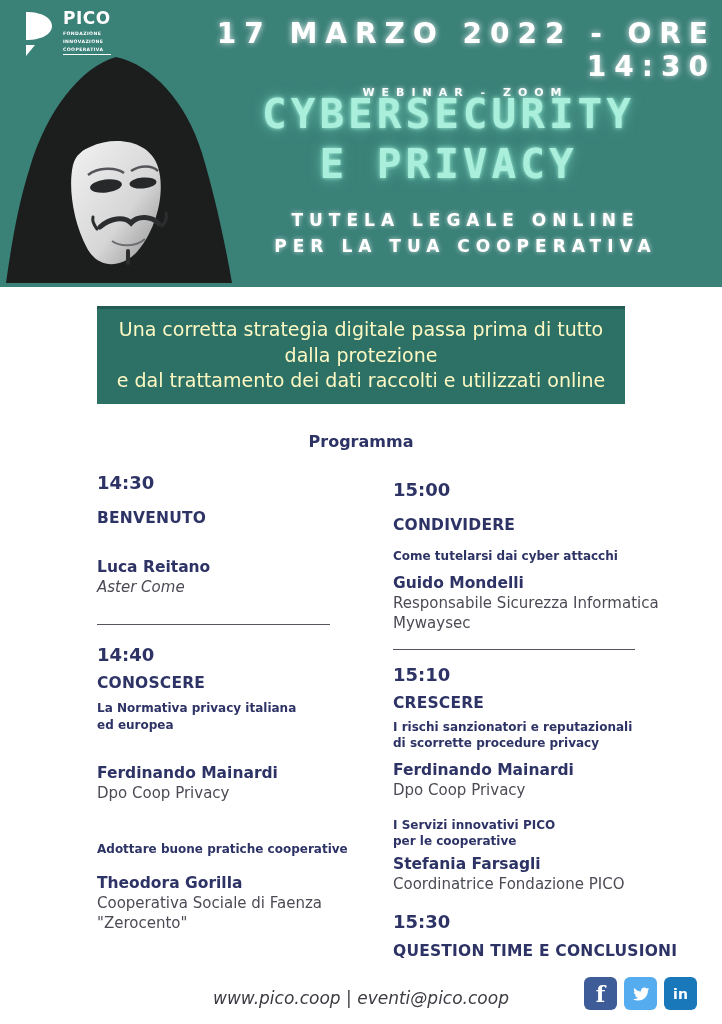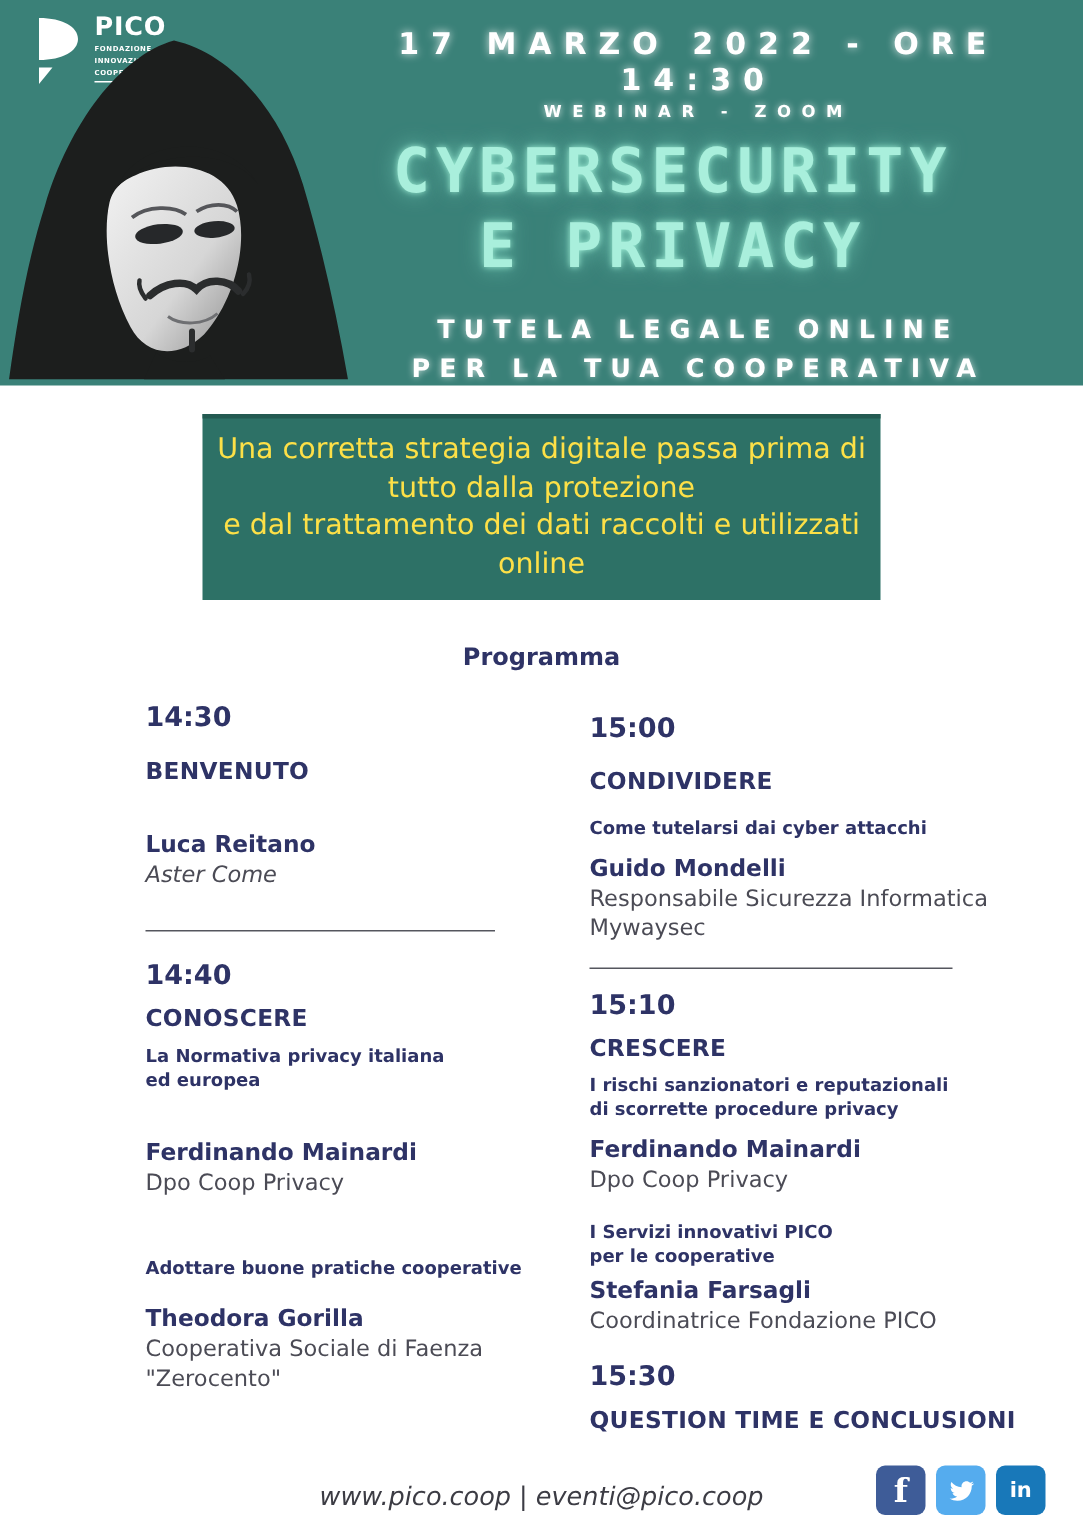--- a/index.html
+++ b/index.html
@@ -1,45 +1,45 @@
 <!DOCTYPE html>
 <html><head>
 <meta charset="utf-8">
 <style>
   * { margin:0; padding:0; box-sizing:border-box; }
   body { background:#e9e9e9; font-family:"DejaVu Sans", sans-serif; }
   .page { width:722px; height:1024px; background:#ffffff; margin:0 auto; position:relative; overflow:hidden; }
 
   
-  .hero { height:257px; background:#3A8178; position:relative; }
+  .hero { height:287px; background:#3A8178; position:relative; }
 
   .logo { position:absolute; top:10px; left:22px; display:flex; gap:7px; align-items:flex-start; }
   .logo-name { color:#fff; font-weight:bold; font-size:17px; letter-spacing:.5px; line-height:1; }
   .logo-sub { color:#fff; font-size:4.6px; font-weight:bold; letter-spacing:.4px; line-height:1.7;
               white-space:pre-line; border-bottom:1px solid #fff; padding-bottom:1px; margin-top:3px; }
 
   .hero-date { position:absolute; top:17px; left:215px; right:6px; text-align:center; color:#fff; }
-  .hero-date .d1 { font-weight:bold; font-size:20px; letter-spacing:8px; text-shadow:0 0 6px rgba(255,255,255,.85); }
+  .hero-date .d1 { font-weight:bold; font-size:28px; letter-spacing:8px; text-shadow:0 0 6px rgba(255,255,255,.85);text-align:right; }
   .hero-date .d2 { font-weight:bold; font-size:11px; letter-spacing:7px; margin-top:3px; text-shadow:0 0 5px rgba(255,255,255,.8); }
 
   .hero-title { position:absolute; top:90px; left:175px; right:0; text-align:center;
                 font-family:"DejaVu Sans Mono", monospace; font-weight:bold; color:#A9EFDC;
                 text-shadow:0 0 4px rgba(160,240,216,.95), 0 0 14px rgba(140,235,210,.65); }
   .hero-title .t1 { font-size:41px; letter-spacing:4px; }
   .hero-title .t2 { font-size:41px; letter-spacing:4px; margin-top:2px; }
 
   .hero-sub { position:absolute; top:207px; left:215px; right:6px; text-align:center; color:#fff;
               font-weight:bold; font-size:17px; letter-spacing:6px; line-height:1.55;
               text-shadow:0 0 5px rgba(255,255,255,.7); white-space:pre-line; }
 
   .mask { position:absolute; left:0; bottom:0; }
 
   
-  .banner { width:452px; margin:19px auto 0; background:#2D7166; border-top:3px solid #235A51;
-            color:#fde047; text-align:center; font-size:19px; line-height:1.35; padding:8px 4px 10px;
+  .banner { width:528px; margin:19px auto 0; background:#2D7166; border-top:3px solid #235A51;
+            color:#fef9c3; text-align:center; font-size:19px; line-height:1.35; padding:8px 4px 10px;
             white-space:pre-line; }
 
   
   .prog-title { margin-top:28px; text-align:center; color:#2E3366; font-weight:bold; font-size:16px; }
 
   .program { display:grid; grid-template-columns:296px 1fr; padding:21px 40px 0 97px; color:#2E3366; }
   .time { font-weight:bold; font-size:18px; color:#2E3366; }
   .session { font-weight:bold; font-size:15.5px; letter-spacing:.2px; margin-top:16px; color:#2E3366; }
   .topic { font-weight:bold; font-size:12px; line-height:1.35; margin-top:14px; white-space:pre-line; color:#2E3366; }
   .speaker { font-weight:bold; font-size:15.5px; margin-top:15px; color:#2E3366; }

